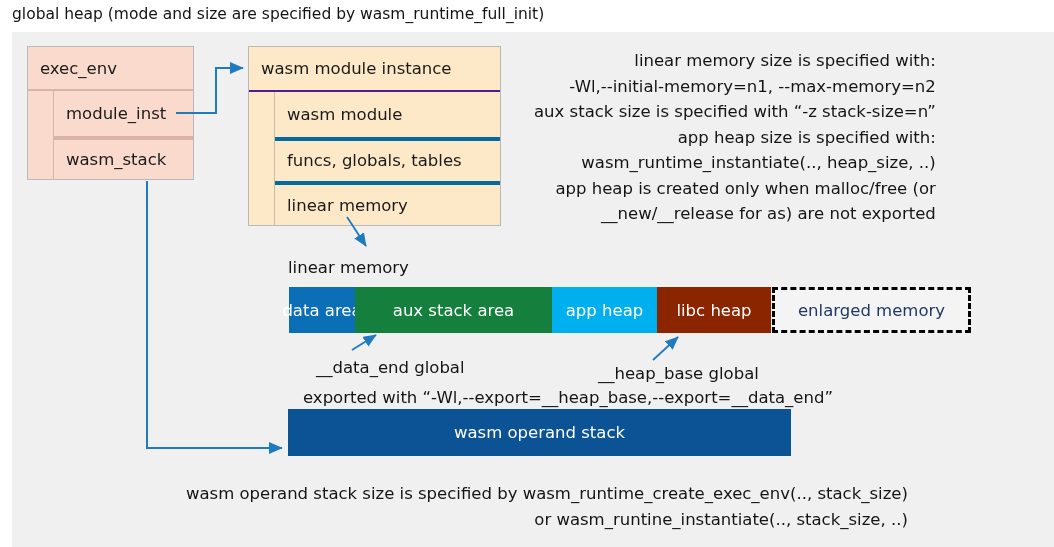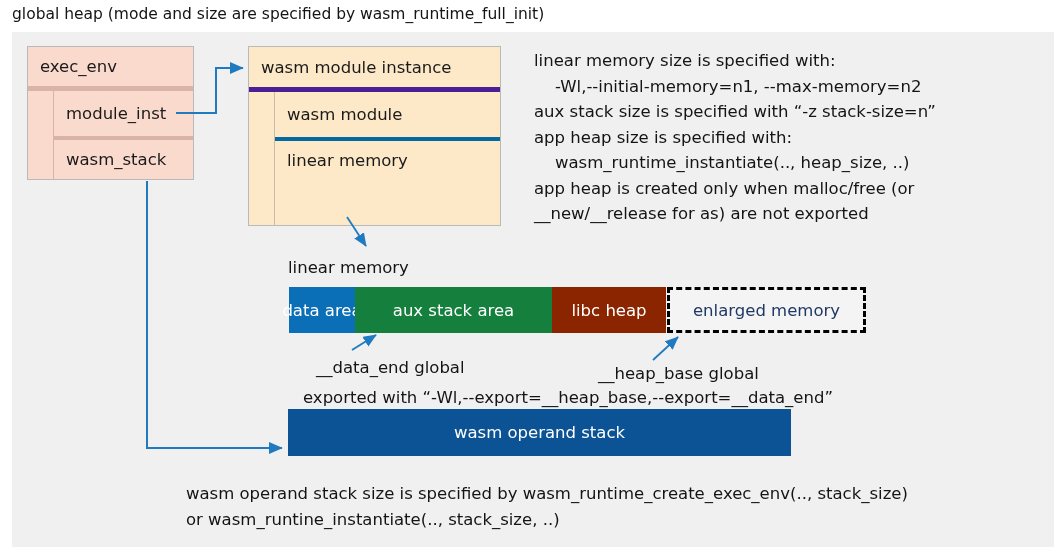--- a/index.html
+++ b/index.html
@@ -22,21 +22,21 @@
   .panel{
     position:absolute;left:12px;top:32px;
     width:1042px;height:515px;
     background:#f0f0f0;
   }
 
   
   .sbox{position:absolute;border:1px solid #b9b9b9;box-sizing:border-box;}
   .sbox .hdr{
     box-sizing:border-box;
-    border-bottom:5px solid #4c1d95;
+    border-bottom:2px solid #4c1d95;
     display:flex;align-items:center;
     padding-left:12px;
     font-size:16.5px;
     white-space:nowrap;
   }
   .sbox .body{display:flex;box-sizing:border-box;}
   .sbox .gutter{box-sizing:border-box;border-right:1px solid #c9bca6;}
   .sbox .rows{flex:1;display:flex;flex-direction:column;}
   .sbox .rw{
     box-sizing:border-box;
@@ -59,21 +59,21 @@
   #wmi{left:248px;top:46px;width:253px;height:180px;background:#fde9c8;}
   #wmi .hdr{height:45px;}
   #wmi .body{height:134px;}
   #wmi .gutter{width:26px;}
   #wmi .rw{height:44.6px;}
 
   
   .note{
     position:absolute;
     font-size:16.5px;line-height:25.5px;
-    color:#141414;white-space:pre;
+    color:#141414;white-space:pre;text-align:right;
   }
   #note-right{left:534px;top:48px;}
 
   
   #lm-label{position:absolute;left:288px;top:258px;font-size:16.5px;color:#141414;}
   #membar{position:absolute;left:289px;top:287px;height:46px;display:flex;}
   .seg{
     height:46px;box-sizing:border-box;
     display:flex;align-items:center;justify-content:center;
     color:#ffffff;font-size:16.5px;white-space:nowrap;
@@ -119,37 +119,39 @@
       </div>
     </div>
   </div>
 
   <div class="sbox" id="wmi">
     <div class="hdr">wasm module instance</div>
     <div class="body">
       <div class="gutter"></div>
       <div class="rows">
         <div class="rw">wasm module</div>
+        <div class="rw">funcs, globals, tables</div>
         <div class="rw">linear memory</div>
       </div>
     </div>
   </div>
 
   <div class="note" id="note-right">linear memory size is specified with:
     -Wl,--initial-memory=n1, --max-memory=n2
 aux stack size is specified with “-z stack-size=n”
 app heap size is specified with:
     wasm_runtime_instantiate(.., heap_size, ..)
 app heap is created only when malloc/free (or
 __new/__release for as) are not exported</div>
 
   <div id="lm-label">linear memory</div>
   <div id="membar">
       <div class="seg" style="width: 66px; background: rgb(11, 111, 184);">data area</div>
       <div class="seg" style="width: 197px; background: #15803d;">aux stack area</div>
+      <div class="seg" style="width: 105px; background: rgb(0, 176, 238);">app heap</div>
       <div class="seg" style="width: 114px; background: rgb(139, 37, 0);">libc heap</div>
       <div class="seg dashed" style="width: 199px;">enlarged memory</div>
     </div>
 
   <div id="ann-data-end">__data_end global</div>
   <div id="ann-heap-base">__heap_base global</div>
   <div id="ann-exported">exported with “-Wl,--export=__heap_base,--export=__data_end”</div>
 
   <div id="opstack">wasm operand stack</div>
   <div class="note" id="note-bottom">wasm operand stack size is specified by wasm_runtime_create_exec_env(.., stack_size)

